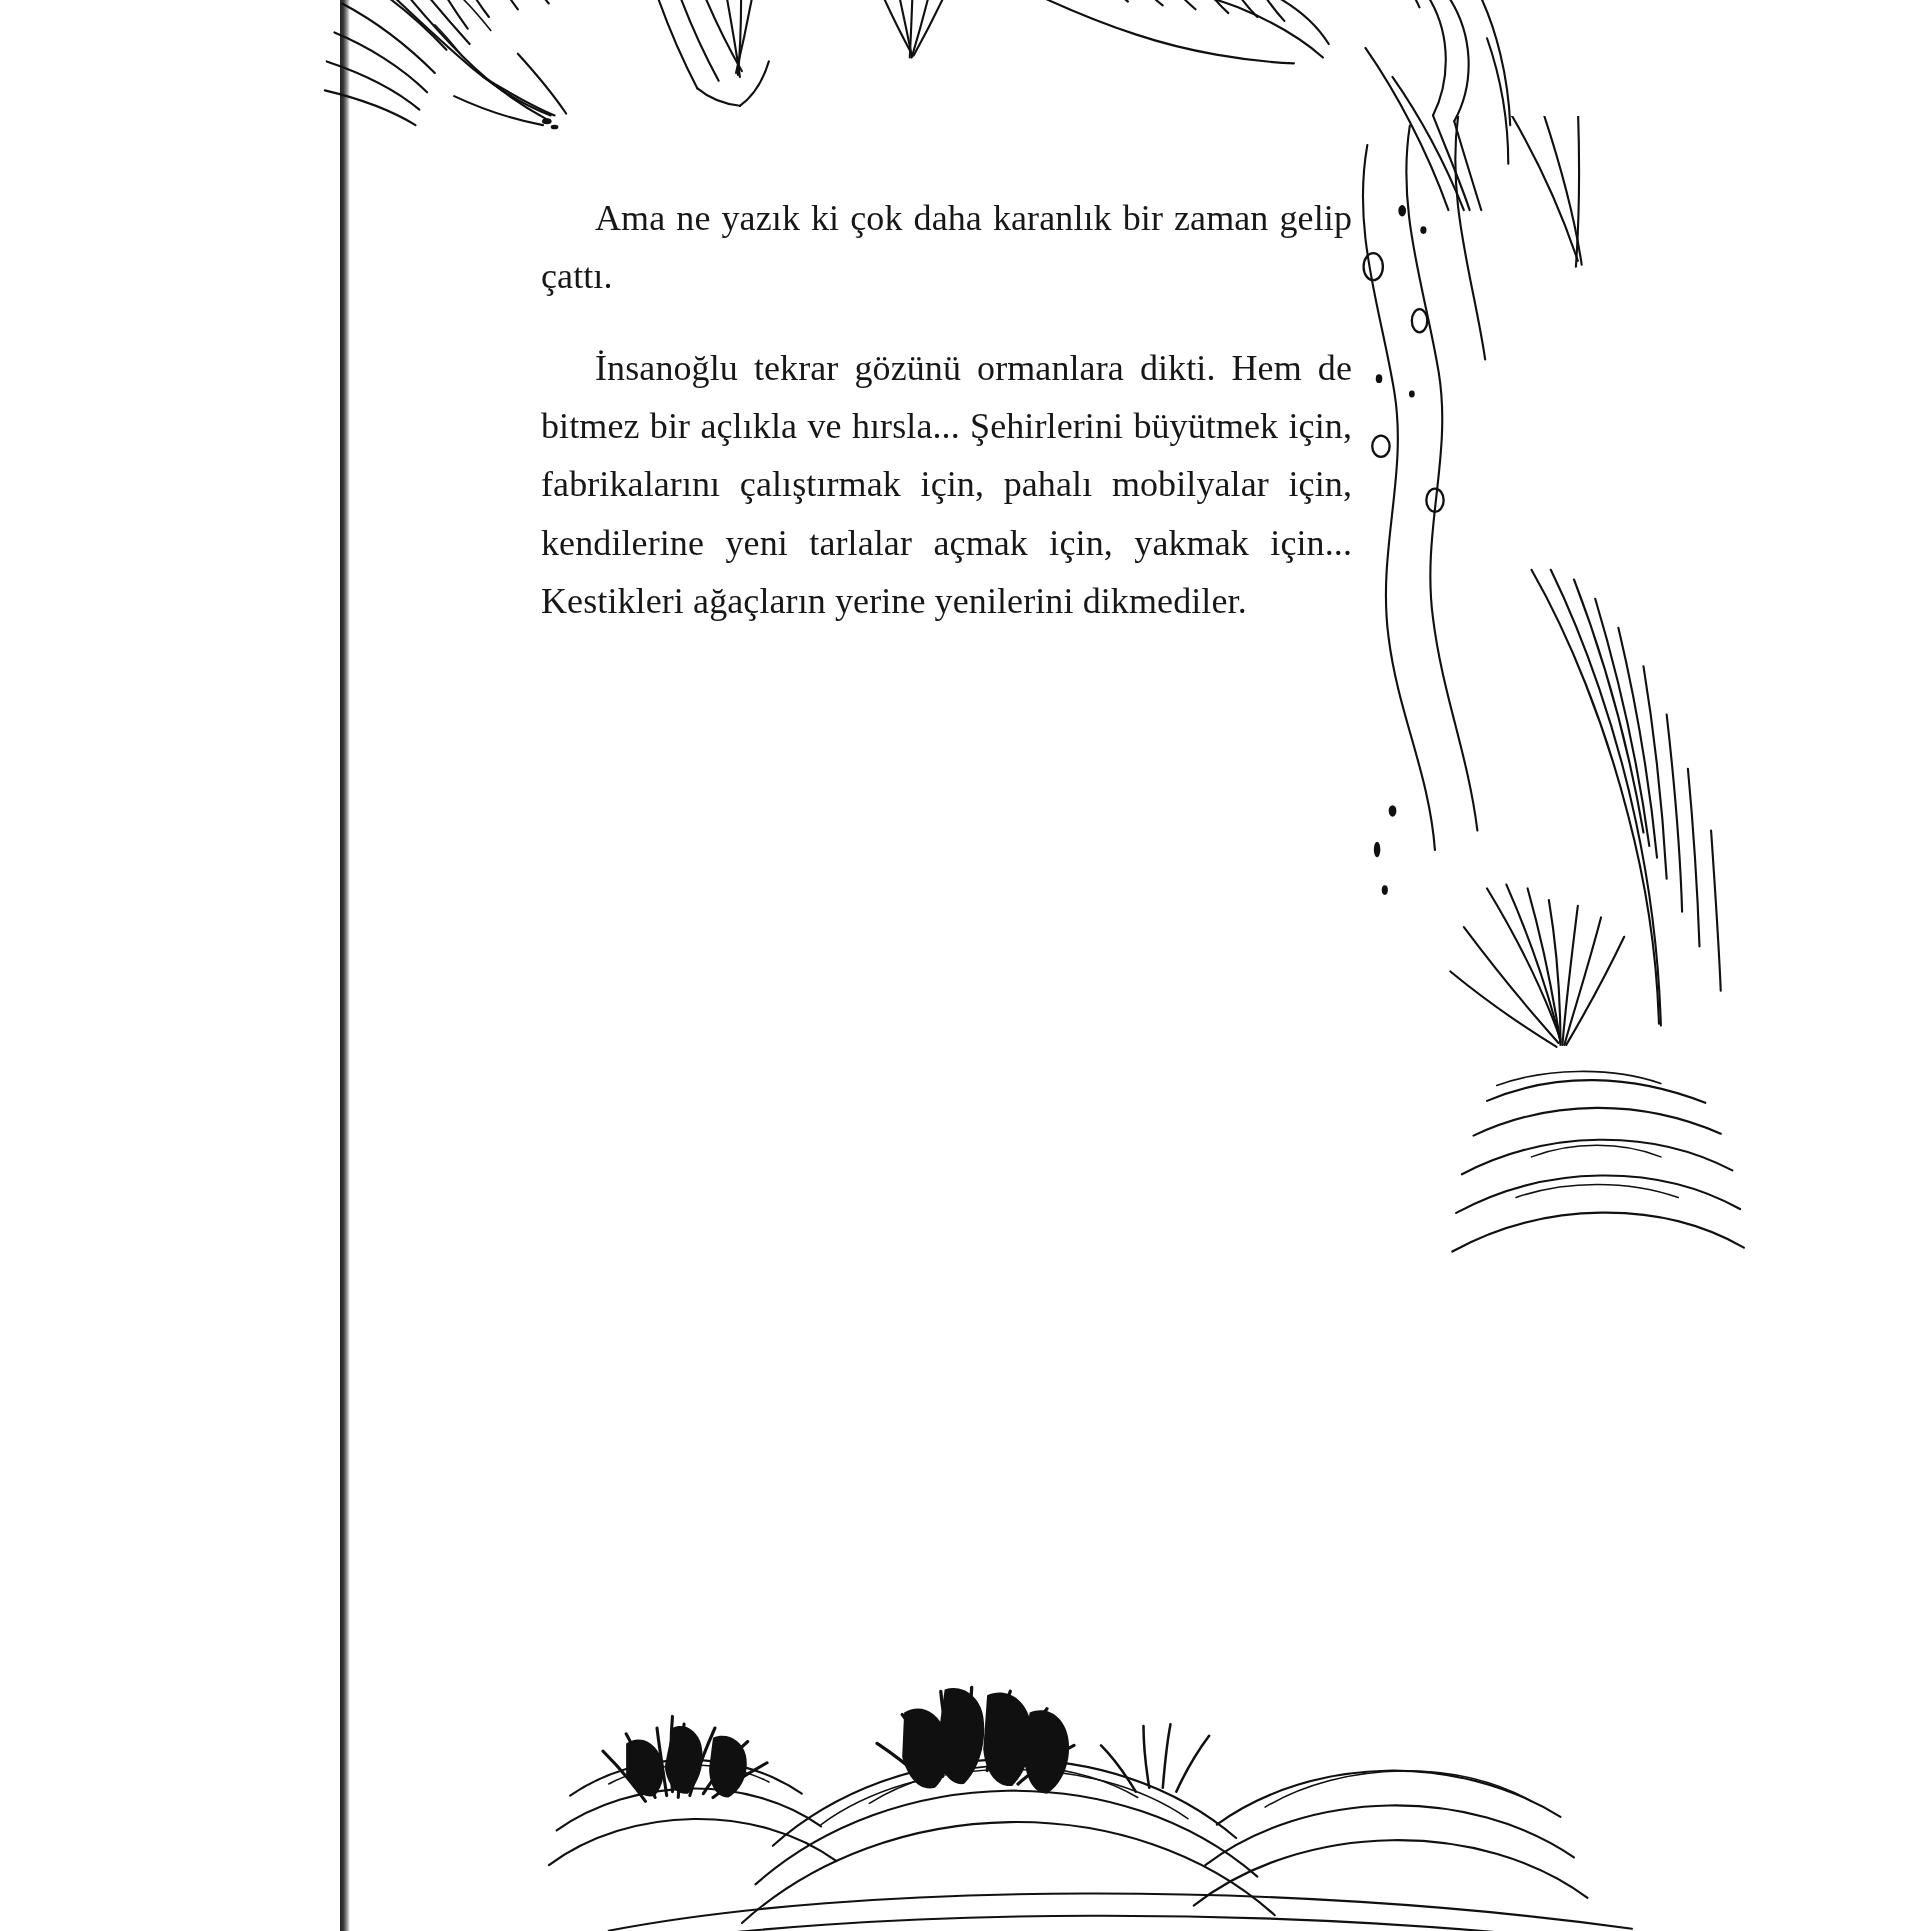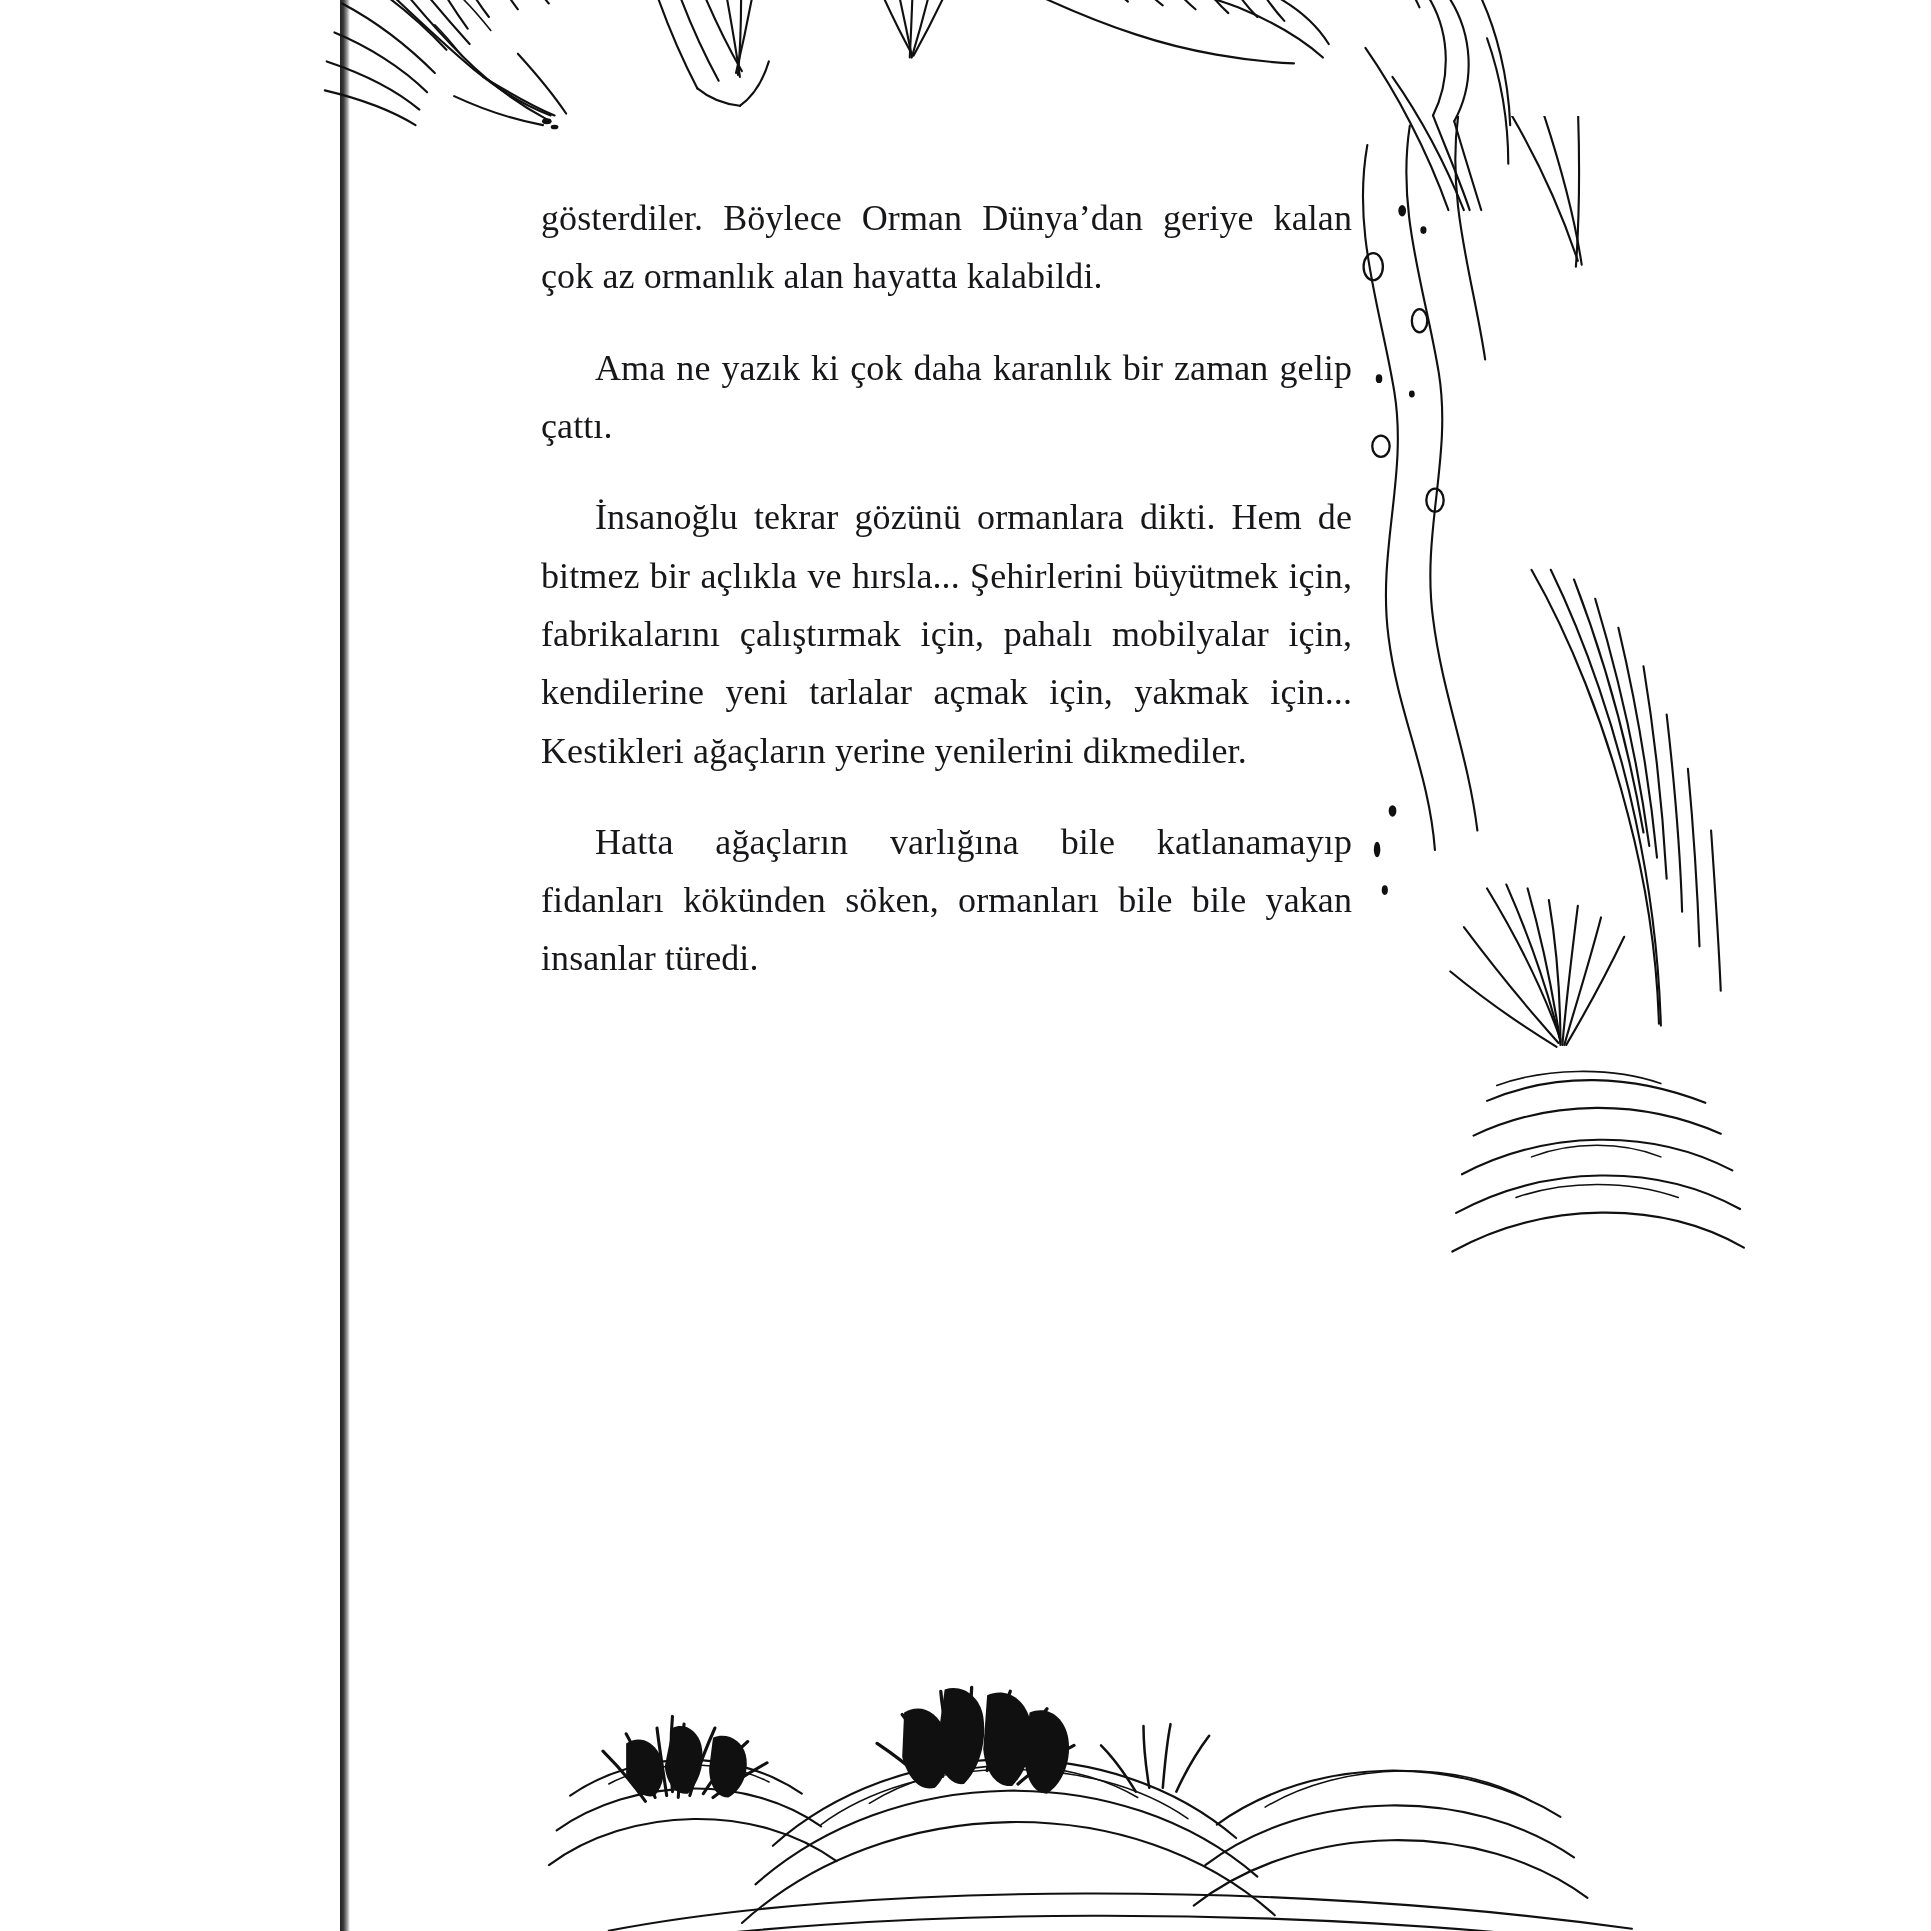--- a/index.html
+++ b/index.html
@@ -283,20 +283,18 @@
       <g class="ink" stroke-width="2.6">
         <path d="M860 292 C856 268 854 246 854 228"></path>
         <path d="M874 292 C876 268 878 246 882 226"></path>
         <path d="M888 296 C898 274 910 254 922 238"></path>
         <path d="M846 296 C834 276 822 260 810 248"></path>
       </g>
     </svg>
   </div>
 
   <div class="text-col">
-    <p class="first">gösterdiler. Böylece Orman Dünya’dan geriye kalan çok az ormanlık alan hayatta kalabildi.</p>
     <p class="ind">Ama ne yazık ki çok daha karanlık bir zaman gelip çattı.</p>
     <p class="ind">İnsanoğlu tekrar gözünü ormanlara dikti. Hem de bitmez bir açlıkla ve hırsla... Şehirlerini büyütmek için, fabrikalarını çalıştırmak için, pahalı mobilyalar için, kendilerine yeni tarlalar açmak için, yakmak için... Kestikleri ağaçların yerine yenilerini dikmediler.</p>
-    <p class="ind">Hatta ağaçların varlığına bile katlanamayıp fidanları kökünden söken, ormanları bile bile yakan insanlar türedi.</p>
   </div>
 
 </div>
 
 
 </body></html>

